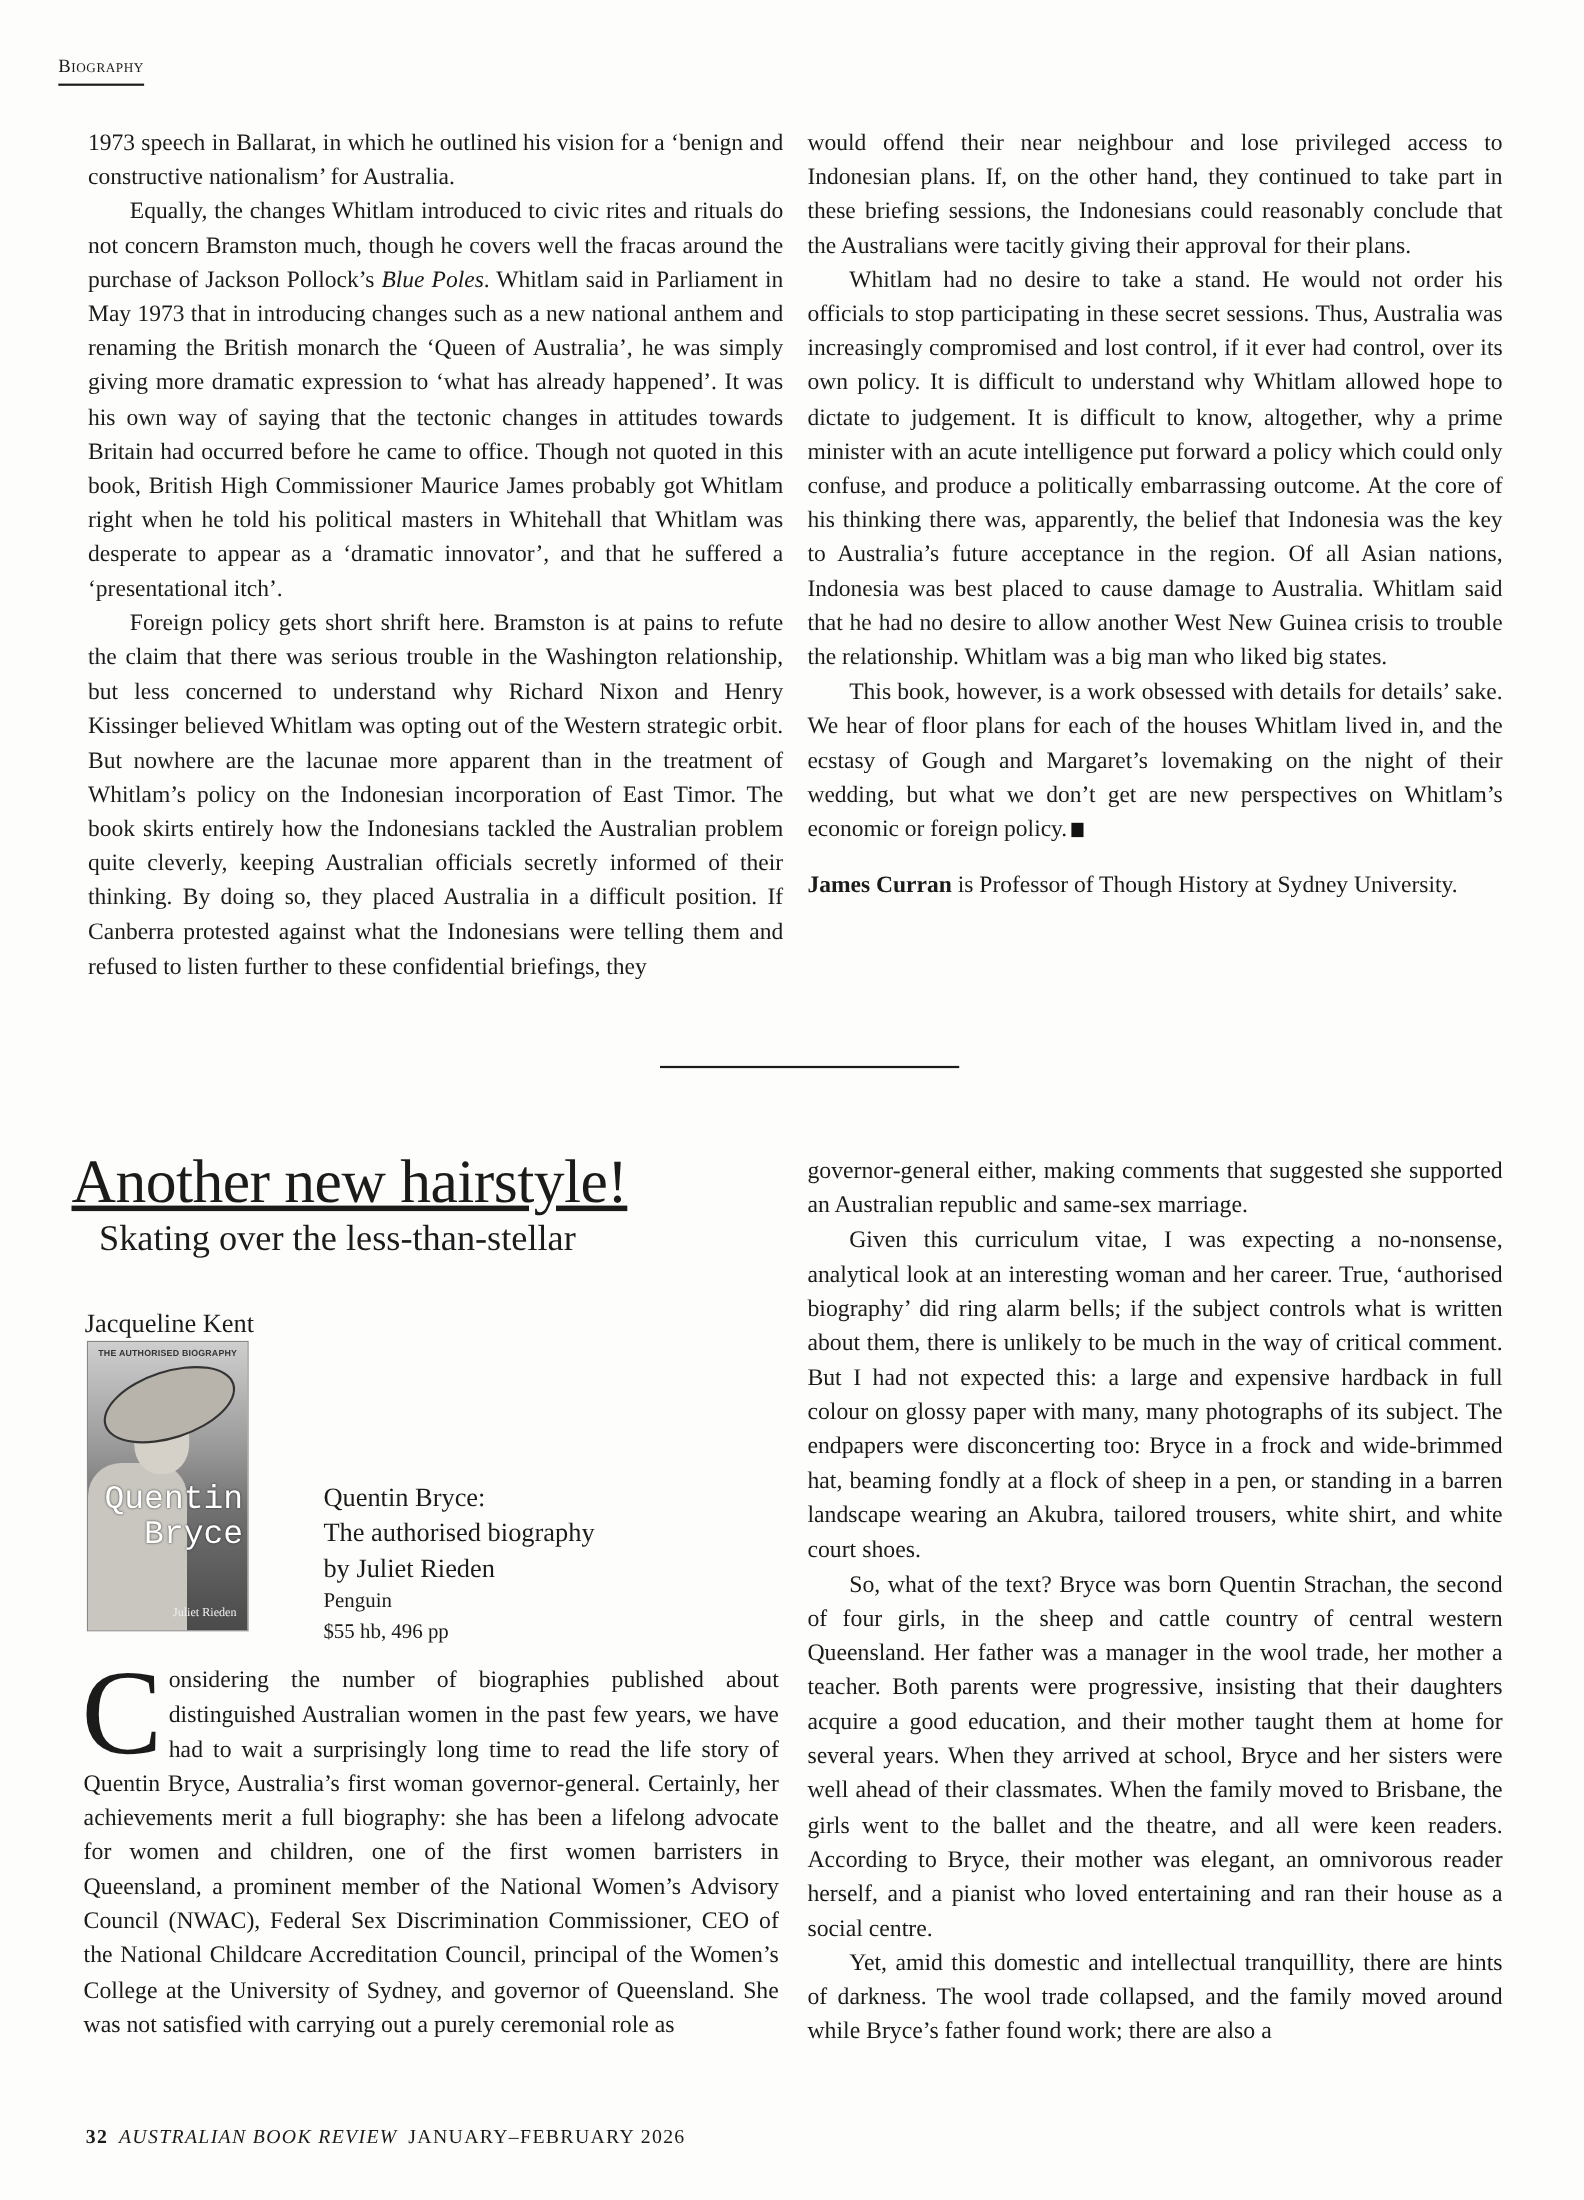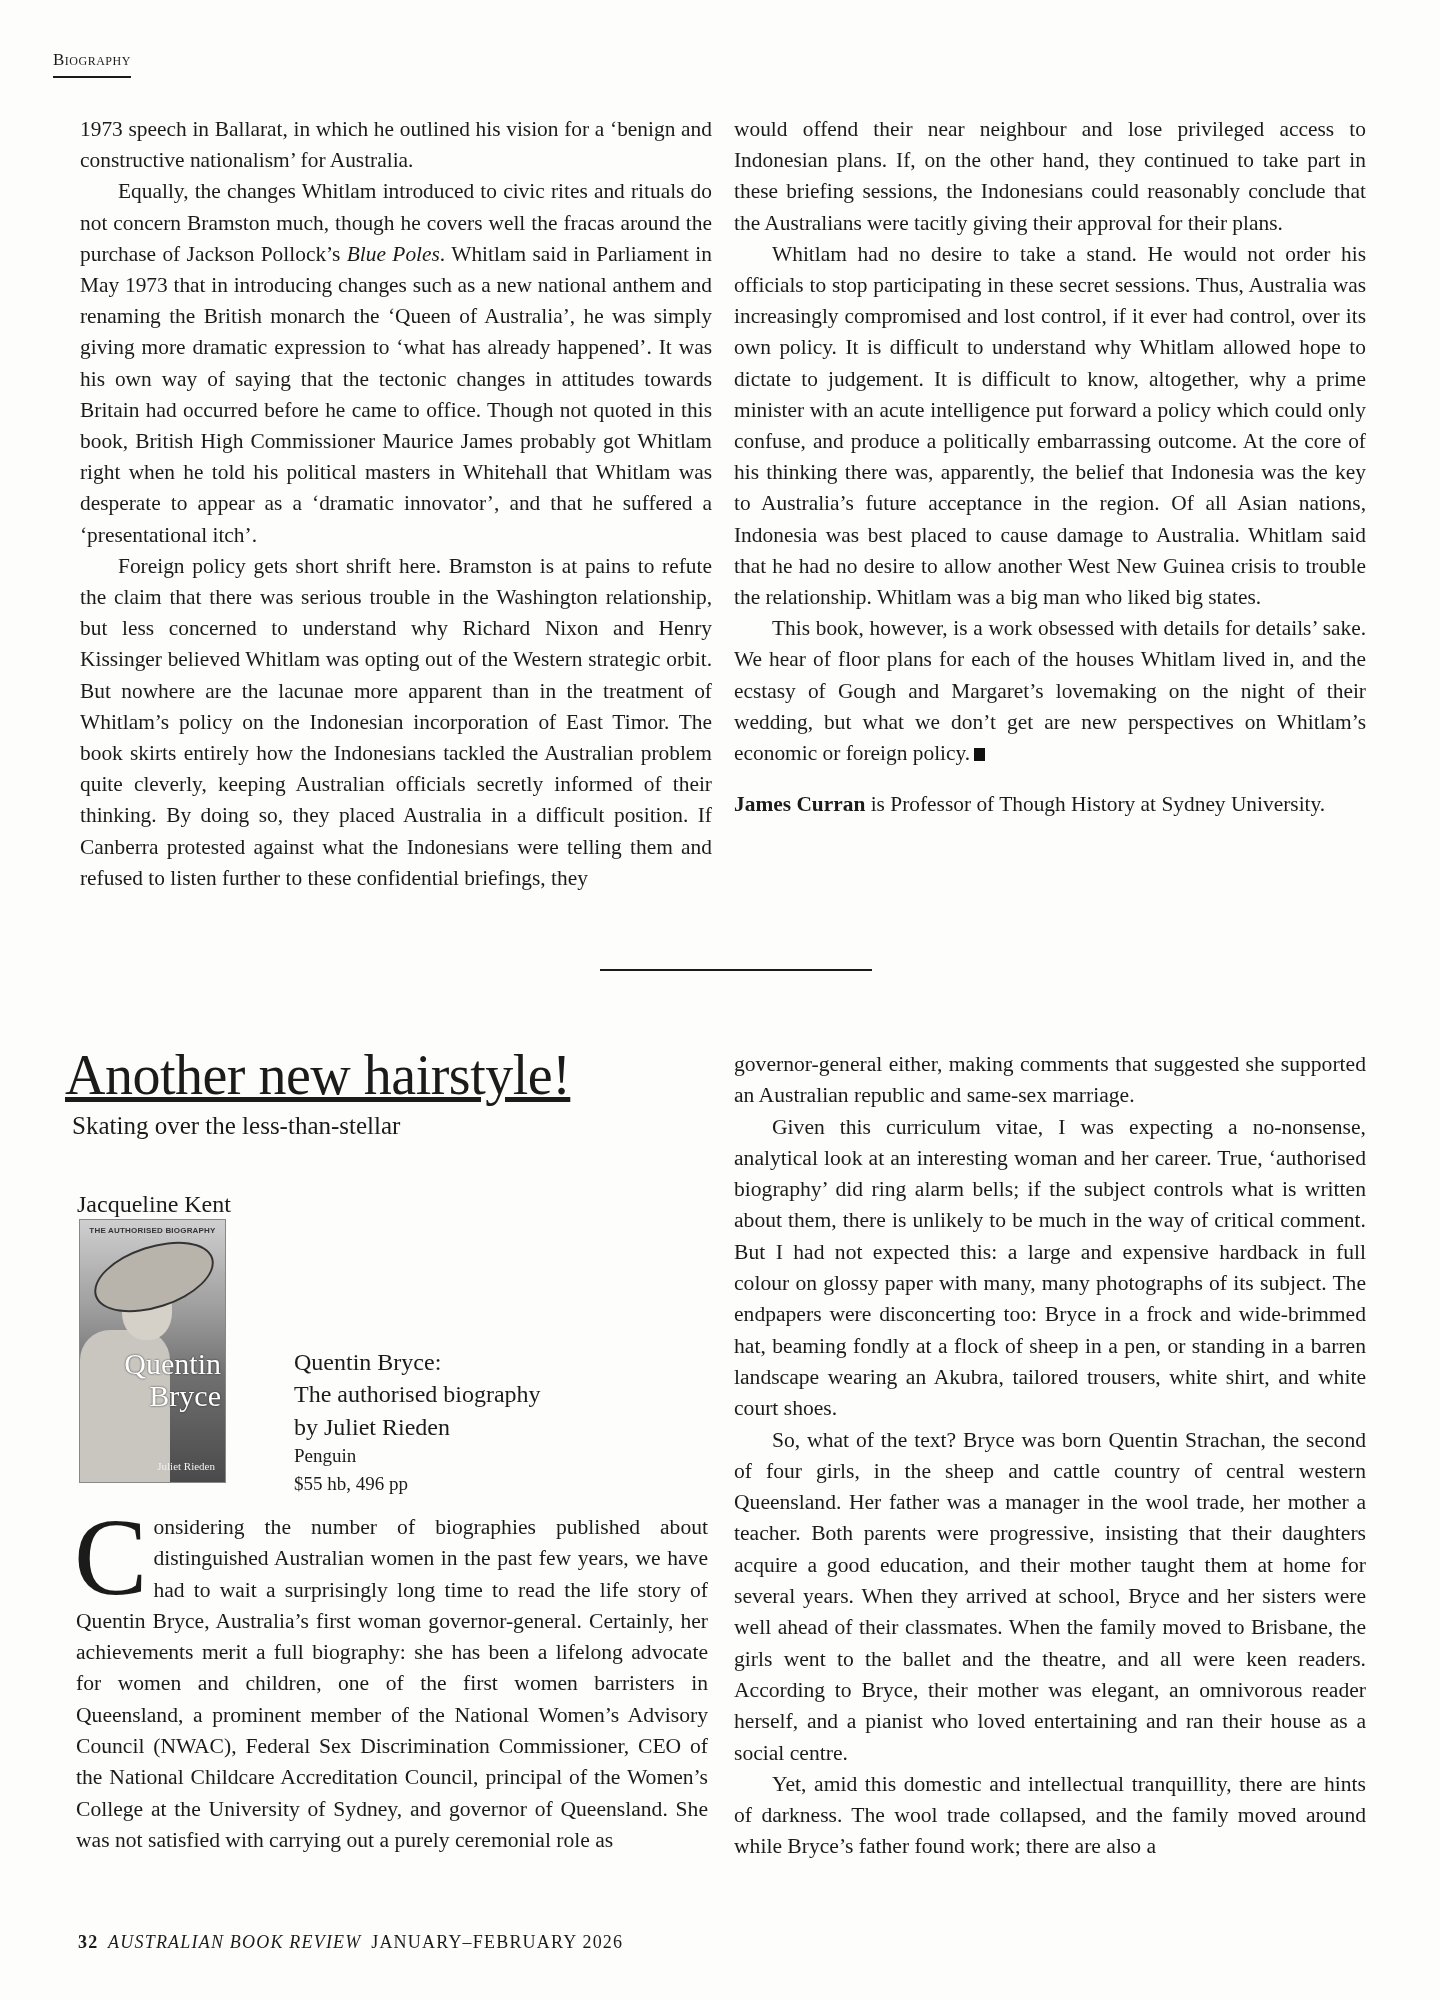--- a/index.html
+++ b/index.html
@@ -15,32 +15,32 @@
   .col { position: absolute; width: 632px; font-size: 21.4px; line-height: 31.2px; text-align: justify; hyphens: manual; }
   .col p { margin: 0; text-indent: 0; }
   .col p.ind { text-indent: 38px; }
   .top-left { left: 80px; top: 114px; }
   .top-right { left: 734px; top: 114px; }
   .bio { margin-top: 20px !important; }
   .bio b { font-weight: bold; }
   .end-mark { display: inline-block; width: 11px; height: 13px; background: #111; vertical-align: -1px; margin-left: 4px; }
   .rule { position: absolute; left: 600px; top: 969px; width: 272px; height: 2px; background: #1b1b1b; }
   .headline { position: absolute; left: 65px; top: 1045px; font-size: 56px; line-height: 60px; margin: 0; font-weight: normal; letter-spacing: -0.5px; text-decoration: underline; }
-  .subhead { position: absolute; left: 72px; top: 1110px; font-size: 25px; line-height: 32px; }
+  .subhead { position: absolute; left: 90px; top: 1110px; font-size: 33px; line-height: 32px; }
   .byline { position: absolute; left: 77px; top: 1152px; font-size: 24px; line-height: 26px; margin-top: 39px; }
   .cover {
     position: absolute; left: 79px; top: 1219px; width: 145px; height: 262px;
     background: linear-gradient(180deg, #cfcfcf 0%, #9c9c9c 35%, #6f6f6f 60%, #4a4a4a 100%);
     border: 1px solid #888; overflow: hidden;
   }
   .cover-top { position: absolute; top: 6px; left: 0; width: 100%; text-align: center; font-family: "Liberation Sans", sans-serif; font-size: 8px; font-weight: bold; color: #333; letter-spacing: 0.2px; }
   .cover-hat { position: absolute; left: 12px; top: 26px; width: 120px; height: 58px; border-radius: 50%; background: #b9b4ab; border: 2px solid #333; transform: rotate(-18deg); }
   .cover-face { position: absolute; left: 42px; top: 60px; width: 50px; height: 60px; border-radius: 45%; background: #d6d1c8; }
   .cover-body { position: absolute; left: 0; top: 110px; width: 90px; height: 160px; background: #c9c6bf; border-radius: 30px 30px 0 0; }
-  .cover-title { position: absolute; right: 4px; top: 128px; text-align: right; color: #fff; font-family: Liberation Serif, serif; font-size: 30px; line-height: 32px; text-shadow: 0 0 2px #222; }
+  .cover-title { position: absolute; right: 4px; top: 128px; text-align: right; color: #fff; font-family: Liberation Mono, monospace; font-size: 30px; line-height: 32px; text-shadow: 0 0 2px #222; }
   .cover-author { position: absolute; right: 10px; bottom: 10px; color: #f0f0f0; font-size: 11px; }
   .book-info { position: absolute; left: 294px; top: 1346px; }
   .book-title { font-size: 24px; line-height: 32px; }
   .book-meta { font-size: 19px; line-height: 28px; }
   .book-meta.by { font-size: 24px; line-height: 30px; margin-top: 2px; }
   .bottom-left { left: 76px; top: 1512px; font-size: 21.6px; line-height: 31.3px; }
   .bottom-right { left: 734px; top: 1049px; font-size: 21.6px; line-height: 31.3px; }
   .dropcap { float: left; font-size: 110px; line-height: 82px; margin: 4px 6px 0 -2px; font-family: "Liberation Serif", serif; }
   .footer { position: absolute; left: 78px; top: 1932px; font-size: 18px; letter-spacing: 1.2px; }
   .footer .num { font-weight: bold; margin-right: 4px; }

